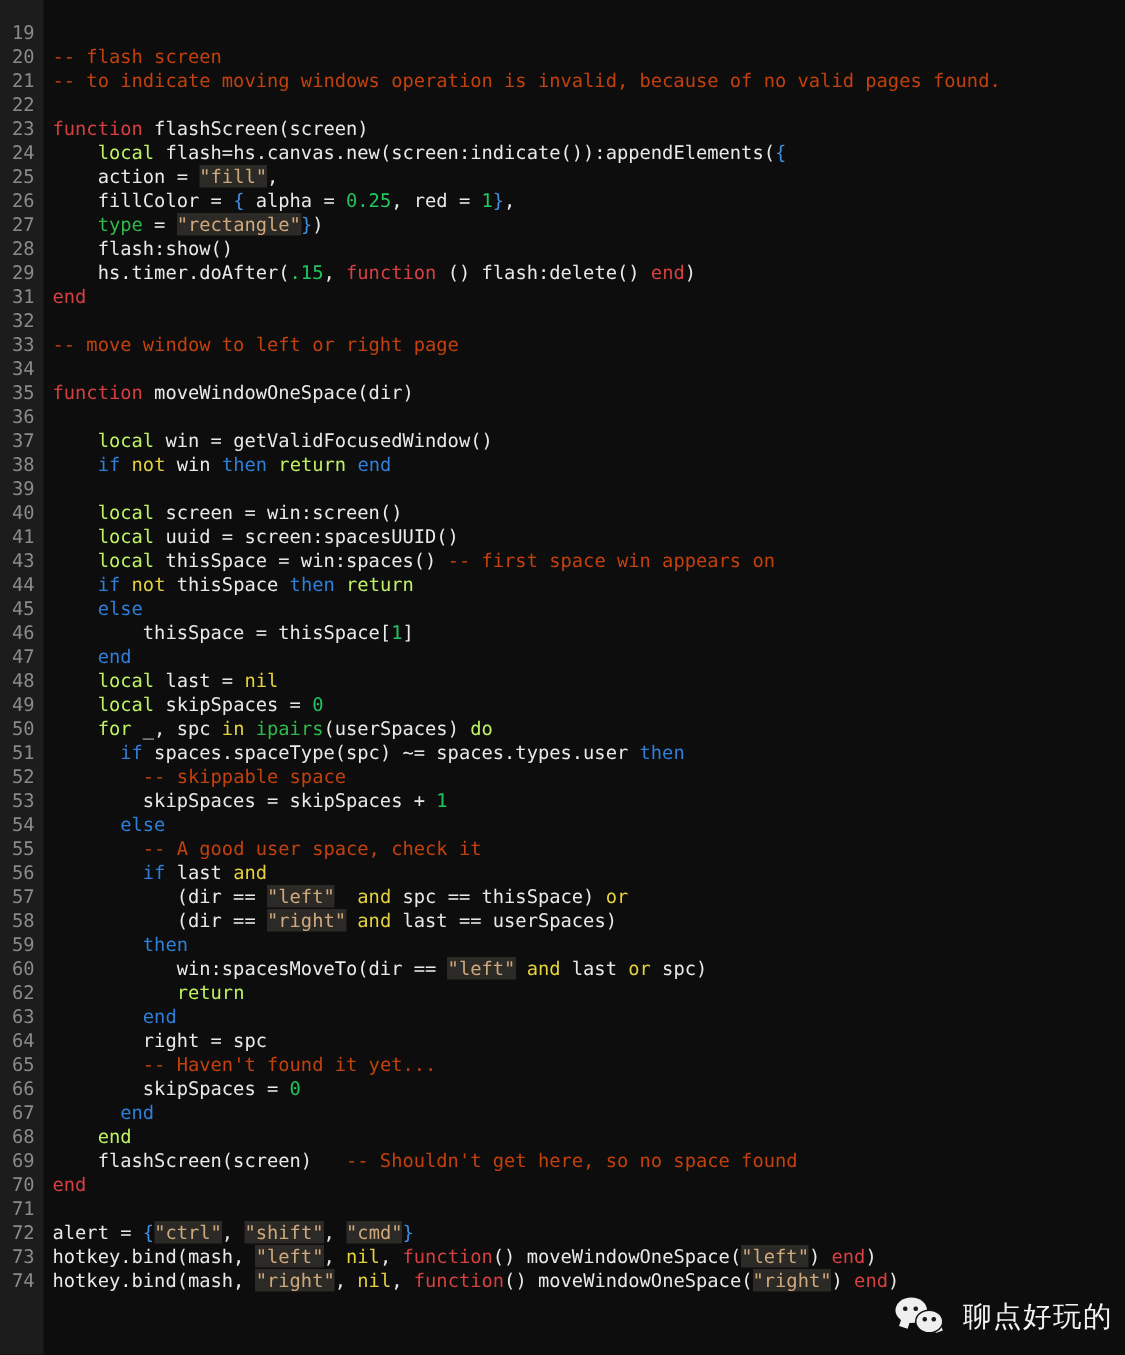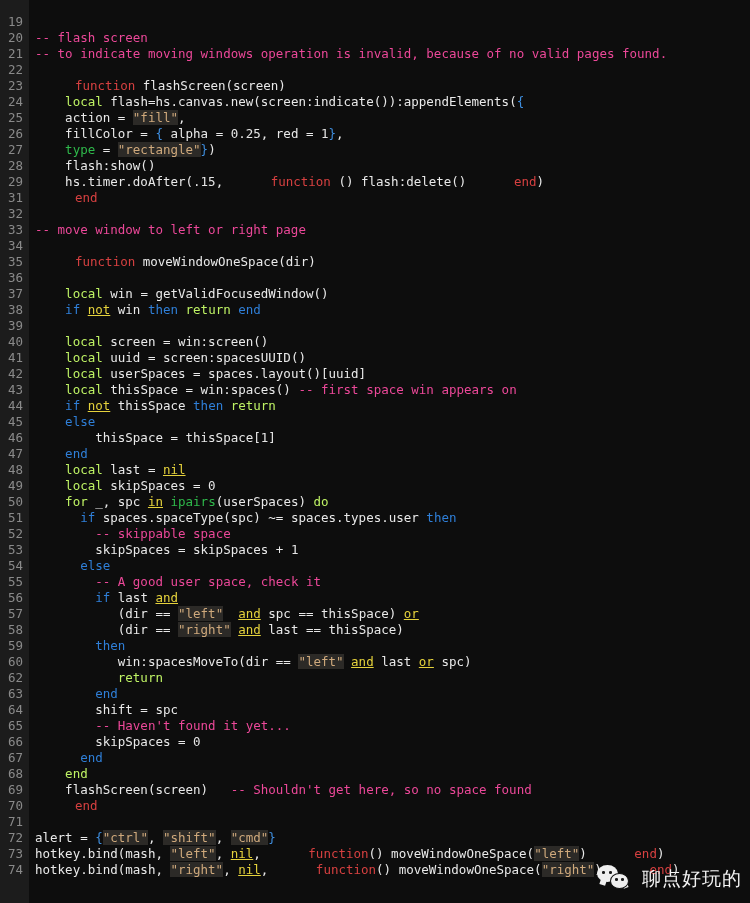--- a/index.html
+++ b/index.html
@@ -61,27 +61,27 @@
   .code {
     flex: 1 1 auto;
     padding-left: 6px;
     white-space: pre;
     color: #e8e8e8;
     overflow: hidden;
   }
 
   
   .t-plain   { color: #e9e9e9; }
-  .t-comment { color: #ec4899; }
-  .t-kw-red  { color: #d64040; margin-left: 40px; }        
+  .t-comment { color: #c2410c; }
+  .t-kw-red  { color: #d64040; }        
   .t-kw-mag  { color: #bef264; }        
   .t-kw-blue { color: #2f7fd8; }        
-  .t-kw-yel  { color: #e5d23c; text-decoration: underline; }        
+  .t-kw-yel  { color: #e5d23c; }        
   .t-grn     { color: #2fb94b; }        
-  .t-num     { color: #e5e5e5; }        
+  .t-num     { color: #22c55e; }        
   .t-brace   { color: #3f8fe0; }        
   .t-str     { color: #cfa97c; background: #2c2a27; }
 
   
   #watermark {
     position: absolute;
     right: 8px;
     bottom: 12px;
     display: flex;
     align-items: center;
@@ -168,42 +168,41 @@
       <div class="line"><span class="ln">32</span><span class="code">&nbsp;</span></div>
       <div class="line"><span class="ln">33</span><span class="code"><span class="t-comment">-- move window to left or right page</span></span></div>
       <div class="line"><span class="ln">34</span><span class="code">&nbsp;</span></div>
       <div class="line"><span class="ln">35</span><span class="code"><span class="t-kw-red">function</span><span class="t-plain"> moveWindowOneSpace(dir)</span></span></div>
       <div class="line"><span class="ln">36</span><span class="code">&nbsp;</span></div>
       <div class="line"><span class="ln">37</span><span class="code"><span class="t-plain">    </span><span class="t-kw-mag">local</span><span class="t-plain"> win = getValidFocusedWindow()</span></span></div>
       <div class="line"><span class="ln">38</span><span class="code"><span class="t-plain">    </span><span class="t-kw-blue">if</span><span class="t-plain"> </span><span class="t-kw-yel">not</span><span class="t-plain"> win </span><span class="t-kw-blue">then</span><span class="t-plain"> </span><span class="t-kw-mag">return</span><span class="t-plain"> </span><span class="t-kw-blue">end</span></span></div>
       <div class="line"><span class="ln">39</span><span class="code">&nbsp;</span></div>
       <div class="line"><span class="ln">40</span><span class="code"><span class="t-plain">    </span><span class="t-kw-mag">local</span><span class="t-plain"> screen = win:screen()</span></span></div>
       <div class="line"><span class="ln">41</span><span class="code"><span class="t-plain">    </span><span class="t-kw-mag">local</span><span class="t-plain"> uuid = screen:spacesUUID()</span></span></div>
-      <div class="line"><span class="ln">42</span><span class="code"><span class="t-plain">    </span><span class="t-kw-mag">local</span><span class="t-plain"> userSpaces = spaces.layout()[uuid]</span></span></div>
       <div class="line"><span class="ln">43</span><span class="code"><span class="t-plain">    </span><span class="t-kw-mag">local</span><span class="t-plain"> thisSpace = win:spaces() </span><span class="t-comment">-- first space win appears on</span></span></div>
       <div class="line"><span class="ln">44</span><span class="code"><span class="t-plain">    </span><span class="t-kw-blue">if</span><span class="t-plain"> </span><span class="t-kw-yel">not</span><span class="t-plain"> thisSpace </span><span class="t-kw-blue">then</span><span class="t-plain"> </span><span class="t-kw-mag">return</span></span></div>
       <div class="line"><span class="ln">45</span><span class="code"><span class="t-plain">    </span><span class="t-kw-blue">else</span></span></div>
       <div class="line"><span class="ln">46</span><span class="code"><span class="t-plain">        thisSpace = thisSpace[</span><span class="t-num">1</span><span class="t-plain">]</span></span></div>
       <div class="line"><span class="ln">47</span><span class="code"><span class="t-plain">    </span><span class="t-kw-blue">end</span></span></div>
       <div class="line"><span class="ln">48</span><span class="code"><span class="t-plain">    </span><span class="t-kw-mag">local</span><span class="t-plain"> last = </span><span class="t-kw-yel">nil</span></span></div>
       <div class="line"><span class="ln">49</span><span class="code"><span class="t-plain">    </span><span class="t-kw-mag">local</span><span class="t-plain"> skipSpaces = </span><span class="t-num">0</span></span></div>
       <div class="line"><span class="ln">50</span><span class="code"><span class="t-plain">    </span><span class="t-kw-mag">for</span><span class="t-plain"> _, spc </span><span class="t-kw-yel">in</span><span class="t-plain"> </span><span class="t-grn">ipairs</span><span class="t-plain">(userSpaces) </span><span class="t-kw-mag">do</span></span></div>
       <div class="line"><span class="ln">51</span><span class="code"><span class="t-plain">      </span><span class="t-kw-blue">if</span><span class="t-plain"> spaces.spaceType(spc) ~= spaces.types.user </span><span class="t-kw-blue">then</span></span></div>
       <div class="line"><span class="ln">52</span><span class="code"><span class="t-plain">        </span><span class="t-comment">-- skippable space</span></span></div>
       <div class="line"><span class="ln">53</span><span class="code"><span class="t-plain">        skipSpaces = skipSpaces + </span><span class="t-num">1</span></span></div>
       <div class="line"><span class="ln">54</span><span class="code"><span class="t-plain">      </span><span class="t-kw-blue">else</span></span></div>
       <div class="line"><span class="ln">55</span><span class="code"><span class="t-plain">        </span><span class="t-comment">-- A good user space, check it</span></span></div>
       <div class="line"><span class="ln">56</span><span class="code"><span class="t-plain">        </span><span class="t-kw-blue">if</span><span class="t-plain"> last </span><span class="t-kw-yel">and</span></span></div>
       <div class="line"><span class="ln">57</span><span class="code"><span class="t-plain">           (dir == </span><span class="t-str">"left"</span><span class="t-plain">  </span><span class="t-kw-yel">and</span><span class="t-plain"> spc == thisSpace) </span><span class="t-kw-yel">or</span></span></div>
-      <div class="line"><span class="ln">58</span><span class="code"><span class="t-plain">           (dir == </span><span class="t-str">"right"</span><span class="t-plain"> </span><span class="t-kw-yel">and</span><span class="t-plain"> last == thisSpace)</span></span></div>
+      <div class="line"><span class="ln">58</span><span class="code"><span class="t-plain">           (dir == </span><span class="t-str">"right"</span><span class="t-plain"> </span><span class="t-kw-yel">and</span><span class="t-plain"> last == userSpaces)</span></span></div>
       <div class="line"><span class="ln">59</span><span class="code"><span class="t-plain">        </span><span class="t-kw-blue">then</span></span></div>
       <div class="line"><span class="ln">60</span><span class="code"><span class="t-plain">           win:spacesMoveTo(dir == </span><span class="t-str">"left"</span><span class="t-plain"> </span><span class="t-kw-yel">and</span><span class="t-plain"> last </span><span class="t-kw-yel">or</span><span class="t-plain"> spc)</span></span></div>
       <div class="line"><span class="ln">62</span><span class="code"><span class="t-plain">           </span><span class="t-kw-mag">return</span></span></div>
       <div class="line"><span class="ln">63</span><span class="code"><span class="t-plain">        </span><span class="t-kw-blue">end</span></span></div>
-      <div class="line"><span class="ln">64</span><span class="code"><span class="t-plain">        shift = spc</span></span></div>
+      <div class="line"><span class="ln">64</span><span class="code"><span class="t-plain">        right = spc</span></span></div>
       <div class="line"><span class="ln">65</span><span class="code"><span class="t-plain">        </span><span class="t-comment">-- Haven't found it yet...</span></span></div>
       <div class="line"><span class="ln">66</span><span class="code"><span class="t-plain">        skipSpaces = </span><span class="t-num">0</span></span></div>
       <div class="line"><span class="ln">67</span><span class="code"><span class="t-plain">      </span><span class="t-kw-blue">end</span></span></div>
       <div class="line"><span class="ln">68</span><span class="code"><span class="t-plain">    </span><span class="t-kw-mag">end</span></span></div>
       <div class="line"><span class="ln">69</span><span class="code"><span class="t-plain">    flashScreen(screen)   </span><span class="t-comment">-- Shouldn't get here, so no space found</span></span></div>
       <div class="line"><span class="ln">70</span><span class="code"><span class="t-kw-red">end</span></span></div>
       <div class="line"><span class="ln">71</span><span class="code">&nbsp;</span></div>
       <div class="line"><span class="ln">72</span><span class="code"><span class="t-plain">alert = </span><span class="t-brace">{</span><span class="t-str">"ctrl"</span><span class="t-plain">, </span><span class="t-str">"shift"</span><span class="t-plain">, </span><span class="t-str">"cmd"</span><span class="t-brace">}</span></span></div>
       <div class="line"><span class="ln">73</span><span class="code"><span class="t-plain">hotkey.bind(mash, </span><span class="t-str">"left"</span><span class="t-plain">, </span><span class="t-kw-yel">nil</span><span class="t-plain">, </span><span class="t-kw-red">function</span><span class="t-plain">() moveWindowOneSpace(</span><span class="t-str">"left"</span><span class="t-plain">) </span><span class="t-kw-red">end</span><span class="t-plain">)</span></span></div>
       <div class="line"><span class="ln">74</span><span class="code"><span class="t-plain">hotkey.bind(mash, </span><span class="t-str">"right"</span><span class="t-plain">, </span><span class="t-kw-yel">nil</span><span class="t-plain">, </span><span class="t-kw-red">function</span><span class="t-plain">() moveWindowOneSpace(</span><span class="t-str">"right"</span><span class="t-plain">) </span><span class="t-kw-red">end</span><span class="t-plain">)</span></span></div>

